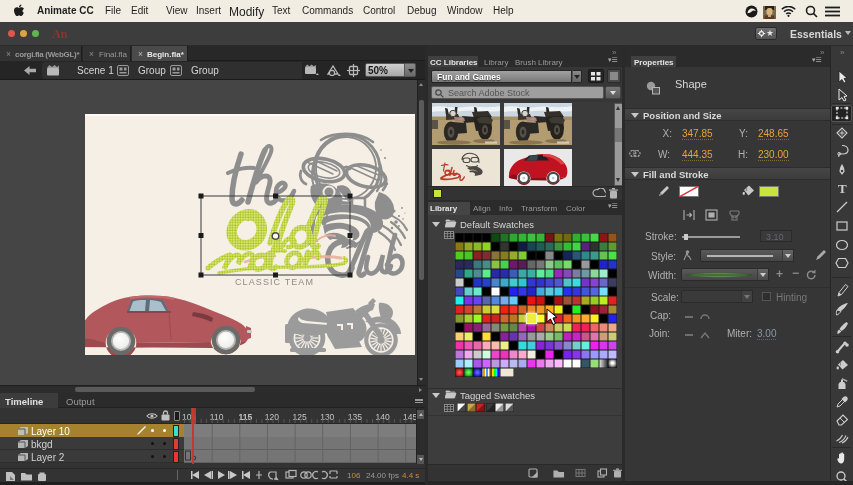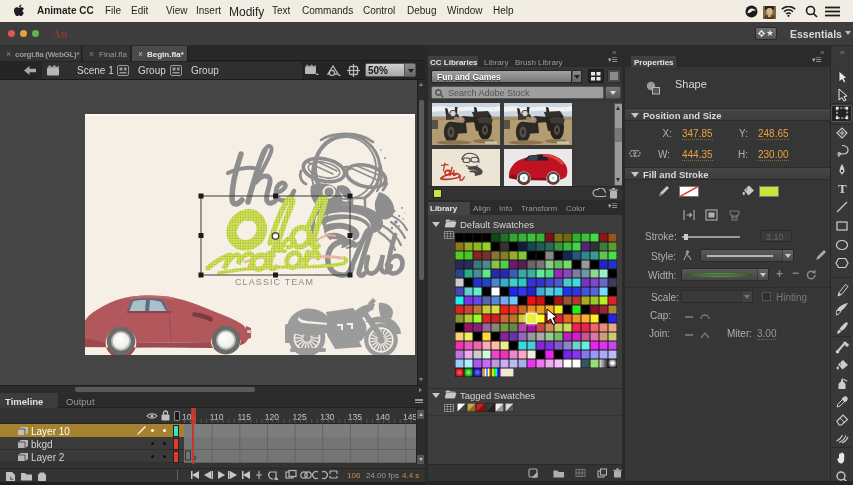--- a/index.html
+++ b/index.html
@@ -361,21 +361,21 @@
       <path d="M1 5 C3 2 9 2 11 5 C9 8 3 8 1 5 Z" fill="none" stroke="#c0c0c0" stroke-width="1.1"></path>
       <circle cx="6" cy="5" r="1.6" fill="#c0c0c0"></circle>
     </svg>
 <svg class="a" style="left:160px;top:410px" width="11" height="11" viewBox="0 0 11 11">
       <rect x="1.5" y="4.5" width="8" height="6" rx="1" fill="#c0c0c0"></rect>
       <path d="M3.5 4.5 V3 a2 2 0 0 1 4 0 V4.5" fill="none" stroke="#c0c0c0" stroke-width="1.3"></path>
     </svg>
 <div class="a" style="left:174px;top:410.5px;width:6px;height:10px;background:#1a1a1a;border:1px solid #888;border-radius:1px;"></div>
 <div class="a txt" style="left:181.0px;top:411.5px;font-size:8.5px;color:#c5c5c5;font-weight:normal;text-align:center;width:16px;">105</div>
 <div class="a txt" style="left:208.65px;top:411.5px;font-size:8.5px;color:#c5c5c5;font-weight:normal;text-align:center;width:16px;">110</div>
-<div class="a txt" style="left:236.3px;top:411.5px;font-size:8.5px;color:#c5c5c5;font-weight:normal;text-align:center;width:16px;">115</div>
+<div class="a txt" style="left:236.3px;top:411.5px;font-size:8.5px;color:#c5c5c5;font-weight:bold;text-align:right;width:16px;">115</div>
 <div class="a txt" style="left:263.95px;top:411.5px;font-size:8.5px;color:#c5c5c5;font-weight:normal;text-align:center;width:16px;">120</div>
 <div class="a txt" style="left:291.6px;top:411.5px;font-size:8.5px;color:#c5c5c5;font-weight:normal;text-align:center;width:16px;">125</div>
 <div class="a txt" style="left:319.25px;top:411.5px;font-size:8.5px;color:#c5c5c5;font-weight:normal;text-align:center;width:16px;">130</div>
 <div class="a txt" style="left:346.9px;top:411.5px;font-size:8.5px;color:#c5c5c5;font-weight:normal;text-align:center;width:16px;">135</div>
 <div class="a txt" style="left:374.54999999999995px;top:411.5px;font-size:8.5px;color:#c5c5c5;font-weight:normal;text-align:center;width:16px;">140</div>
 <div class="a txt" style="left:402.2px;top:411.5px;font-size:8.5px;color:#c5c5c5;font-weight:normal;text-align:center;width:16px;">145</div>
 <svg class="a" style="left:0;top:0" width="428" height="424" viewBox="0 0 428 424">
       <rect x="184.0" y="419" width="1" height="4" fill="#555"></rect>
       <rect x="189.5" y="419" width="1" height="4" fill="#555"></rect>
       <rect x="195.1" y="419" width="1" height="4" fill="#555"></rect>

